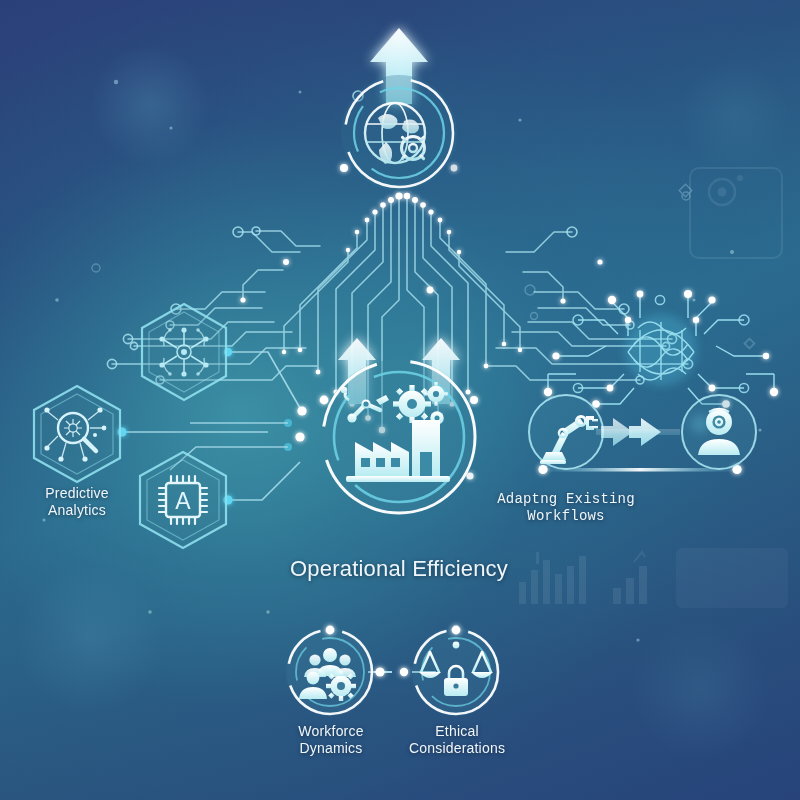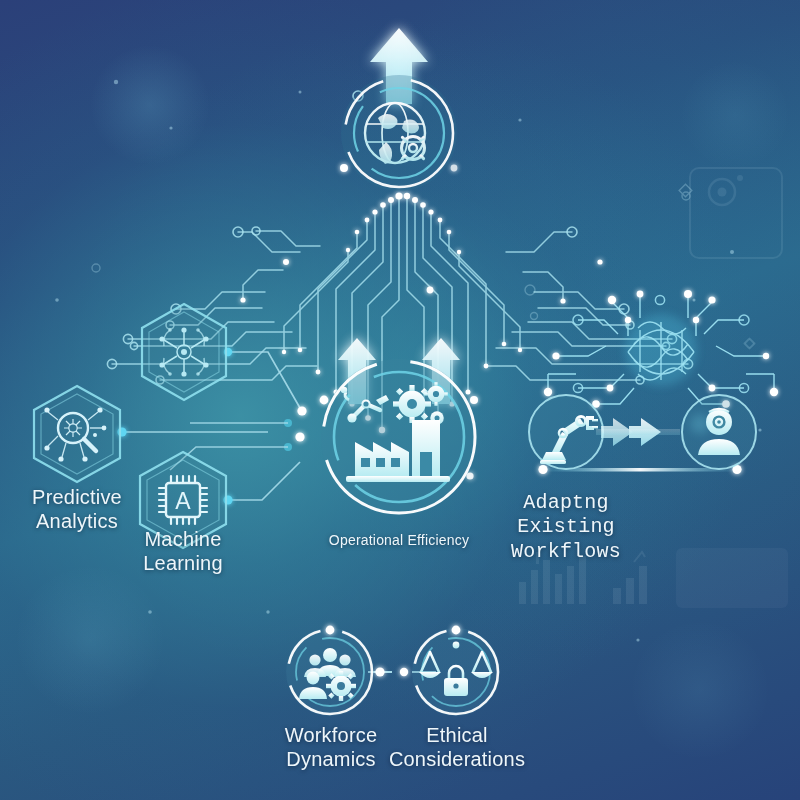--- a/index.html
+++ b/index.html
@@ -9,25 +9,25 @@
     position:relative;width:800px;height:800px;overflow:hidden;
     background:
       radial-gradient(circle at 30% 52%, rgba(62,150,168,0.85) 0%, rgba(50,130,156,0.55) 22%, rgba(40,100,140,0.22) 42%, rgba(0,0,0,0) 62%),
       radial-gradient(circle at 52% 46%, rgba(58,150,170,0.55) 0%, rgba(45,115,148,0.30) 30%, rgba(0,0,0,0) 58%),
       radial-gradient(circle at 78% 38%, rgba(40,110,150,0.40) 0%, rgba(0,0,0,0) 45%),
       linear-gradient(160deg,#2b4079 0%, #29507f 28%, #2c6a8d 50%, #2a5880 70%, #27437a 100%);
   }
   .lyr{position:absolute;inset:0;}
   svg{position:absolute;left:0;top:0;width:800px;height:800px;overflow:visible;}
   .lbl{
-    position:absolute;color:#eef6fa;font-size:20px;line-height:1.22;
+    position:absolute;color:#eef6fa;font-size:14px;line-height:1.22;
     text-align:center;letter-spacing:.2px;text-shadow:0 1px 4px rgba(0,20,40,.55);
     white-space:pre-line;pointer-events:none;
   }
-  .lbl.big{font-size:14px;}
+  .lbl.big{font-size:22px;margin-top:24px;}
 </style>
 </head>
 <body>
 
 <div id="stage">
 
   <svg class="lyr">
     <defs>
       <linearGradient id="gGlow" x1="0" y1="0" x2="1" y2="0">
         <stop offset="0%" stop-color="#7fe3f5" stop-opacity="0"></stop>
@@ -572,22 +572,20 @@
         <rect x="444" y="678" width="24" height="18" rx="3" fill="url(#gIcon)"></rect>
         <circle cx="456" cy="686" r="2.6" fill="#3a7b9c"></circle>
       </g>
       <circle cx="456" cy="630" r="4.4" fill="#ffffff" filter="url(#glowS)"></circle>
     </g>
   </svg>
 
   <div class="lbl" style="left:7px;top:485px;width:140px;">Predictive
 Analytics</div>
 
-  <div class="lbl" style="left:113px;top:527px;width:140px;">Machine
-Learning</div>
 
   <div class="lbl big" style="left:289px;top:532px;width:220px;">Operational Efficiency</div>
 
   <div class="lbl" style="left:496px;top:491px;width:140px;font-family:Liberation Mono, monospace;">Adaptng Existing
 Workflows</div>
 
 
   <div class="lbl" style="left:262px;top:723px;width:138px;">Workforce
 Dynamics</div>
 

